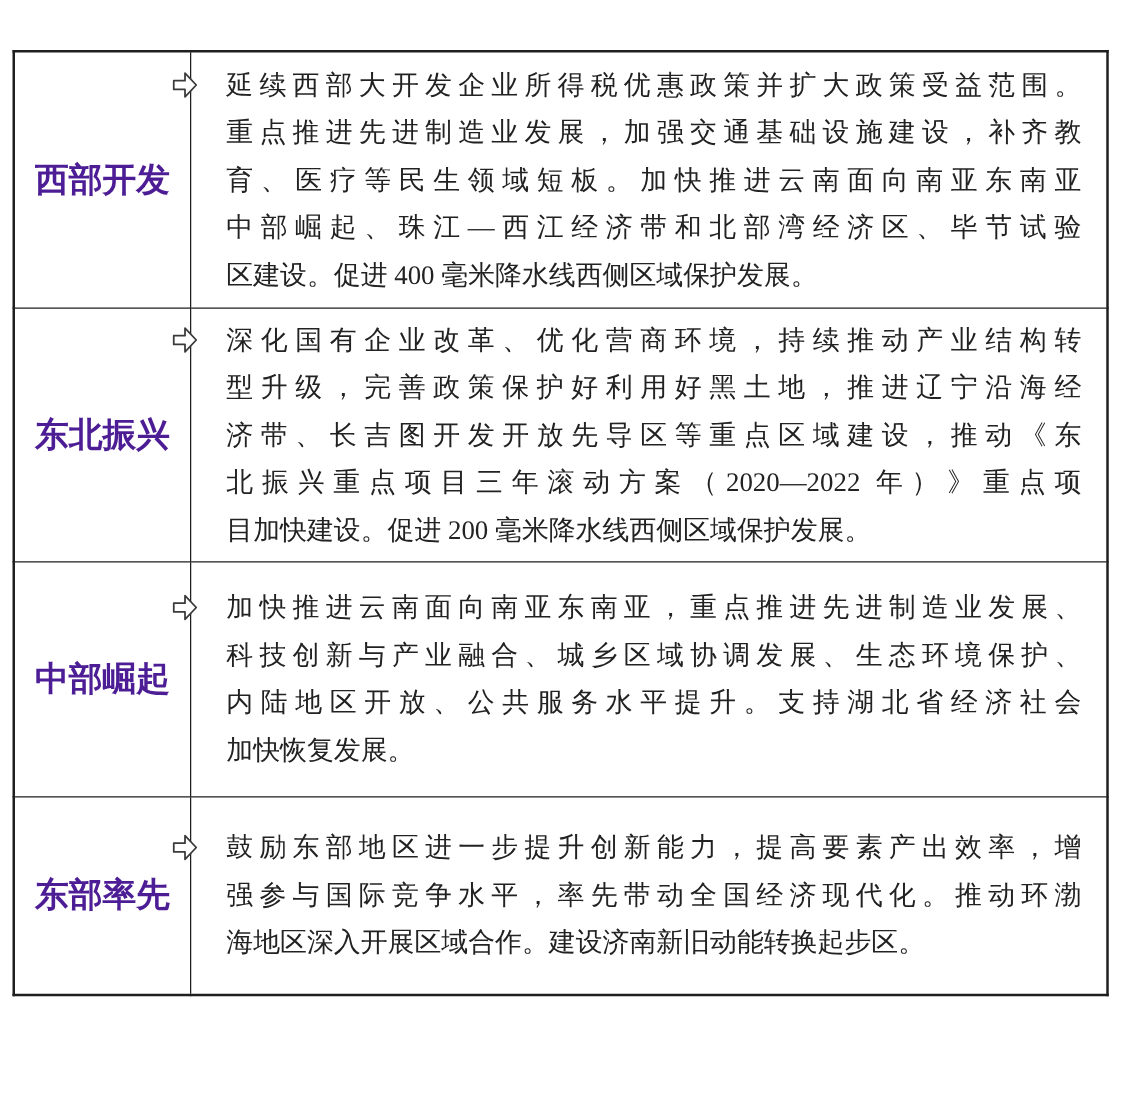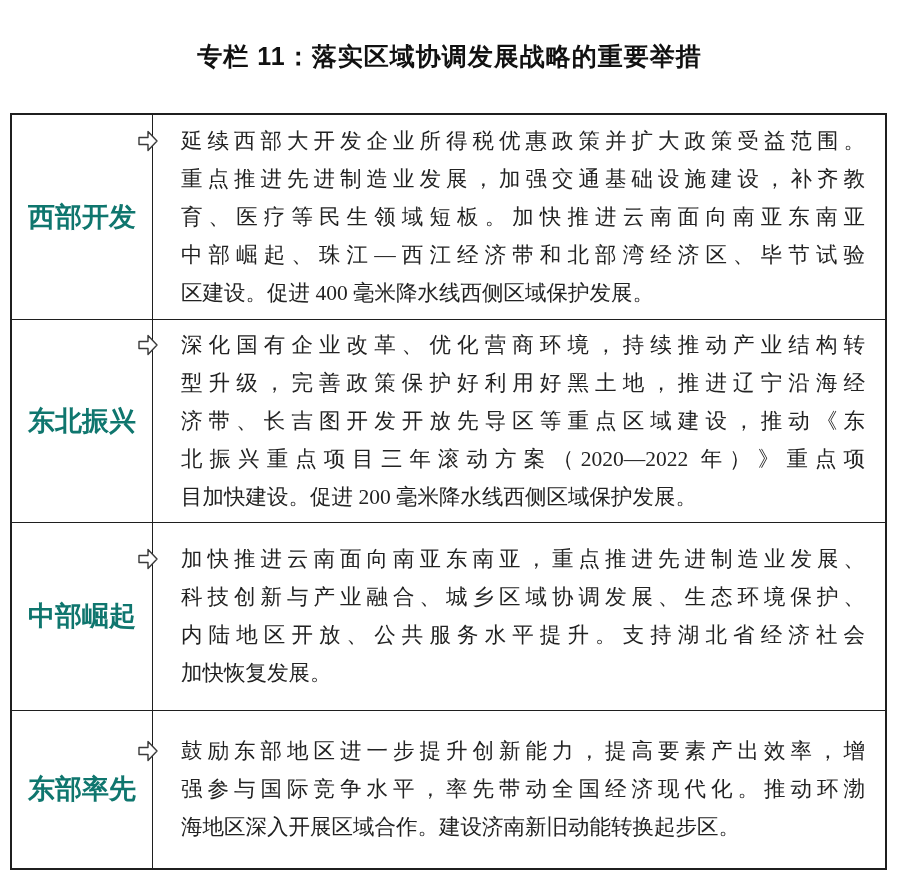--- a/index.html
+++ b/index.html
@@ -45,21 +45,21 @@
     border: 1px solid #1f1f1f;
     vertical-align: middle;
   }
   .cell.label {
     width: 124px;
     padding-left: 16px;
     font-family: "Liberation Sans", sans-serif;
     font-weight: bold;
     font-size: 27px;
     letter-spacing: 0px;
-    color: #0f766e;
+    color: #4c1d95;
     white-space: nowrap;
   }
   .cell.content {
     padding: 6px 20px 6px 28px;
     font-size: 21.5px;
     line-height: 38px;
     color: #222222;
   }
   .para { position: relative; }
   .bullet {
@@ -79,21 +79,20 @@
   .tline.last {
     text-align: right;
     text-align-last: left;
   }
 </style>
 </head>
 <body>
 
 <div class="page">
 
-  <div class="title">专栏 11：落实区域协调发展战略的重要举措</div>
 
   <div class="tbl">
 
     <div class="trow r1">
       <div class="cell label">西部开发</div>
       <div class="cell content">
         <div class="para">
           <span class="bullet">
             <svg width="22" height="24" viewBox="0 0 22 24">
               <polygon points="2,8.5 11,8.5 11,2.5 20,12 11,21.5 11,15.5 2,15.5" fill="#ffffff" stroke="#3a3a3a" stroke-width="1.4" stroke-linejoin="round"></polygon>

